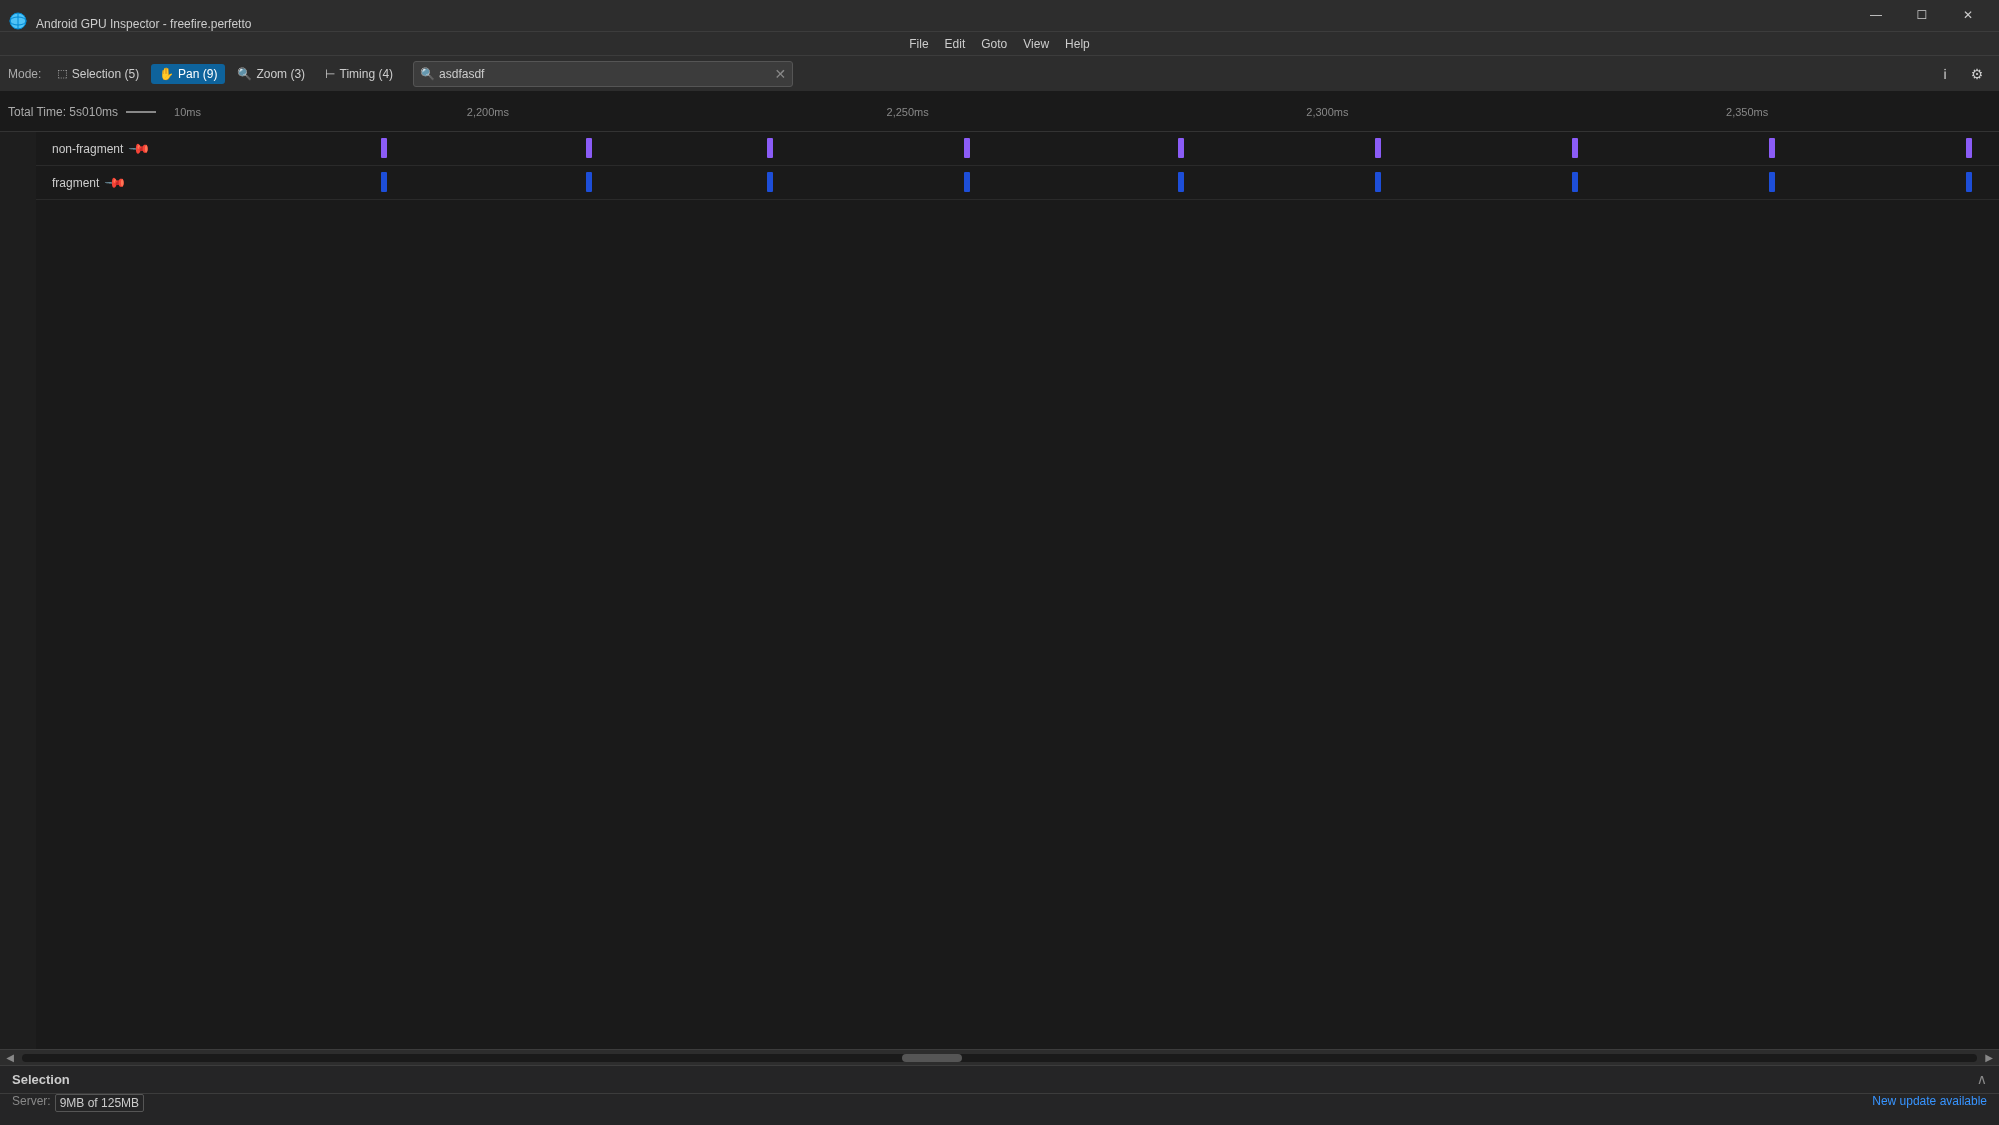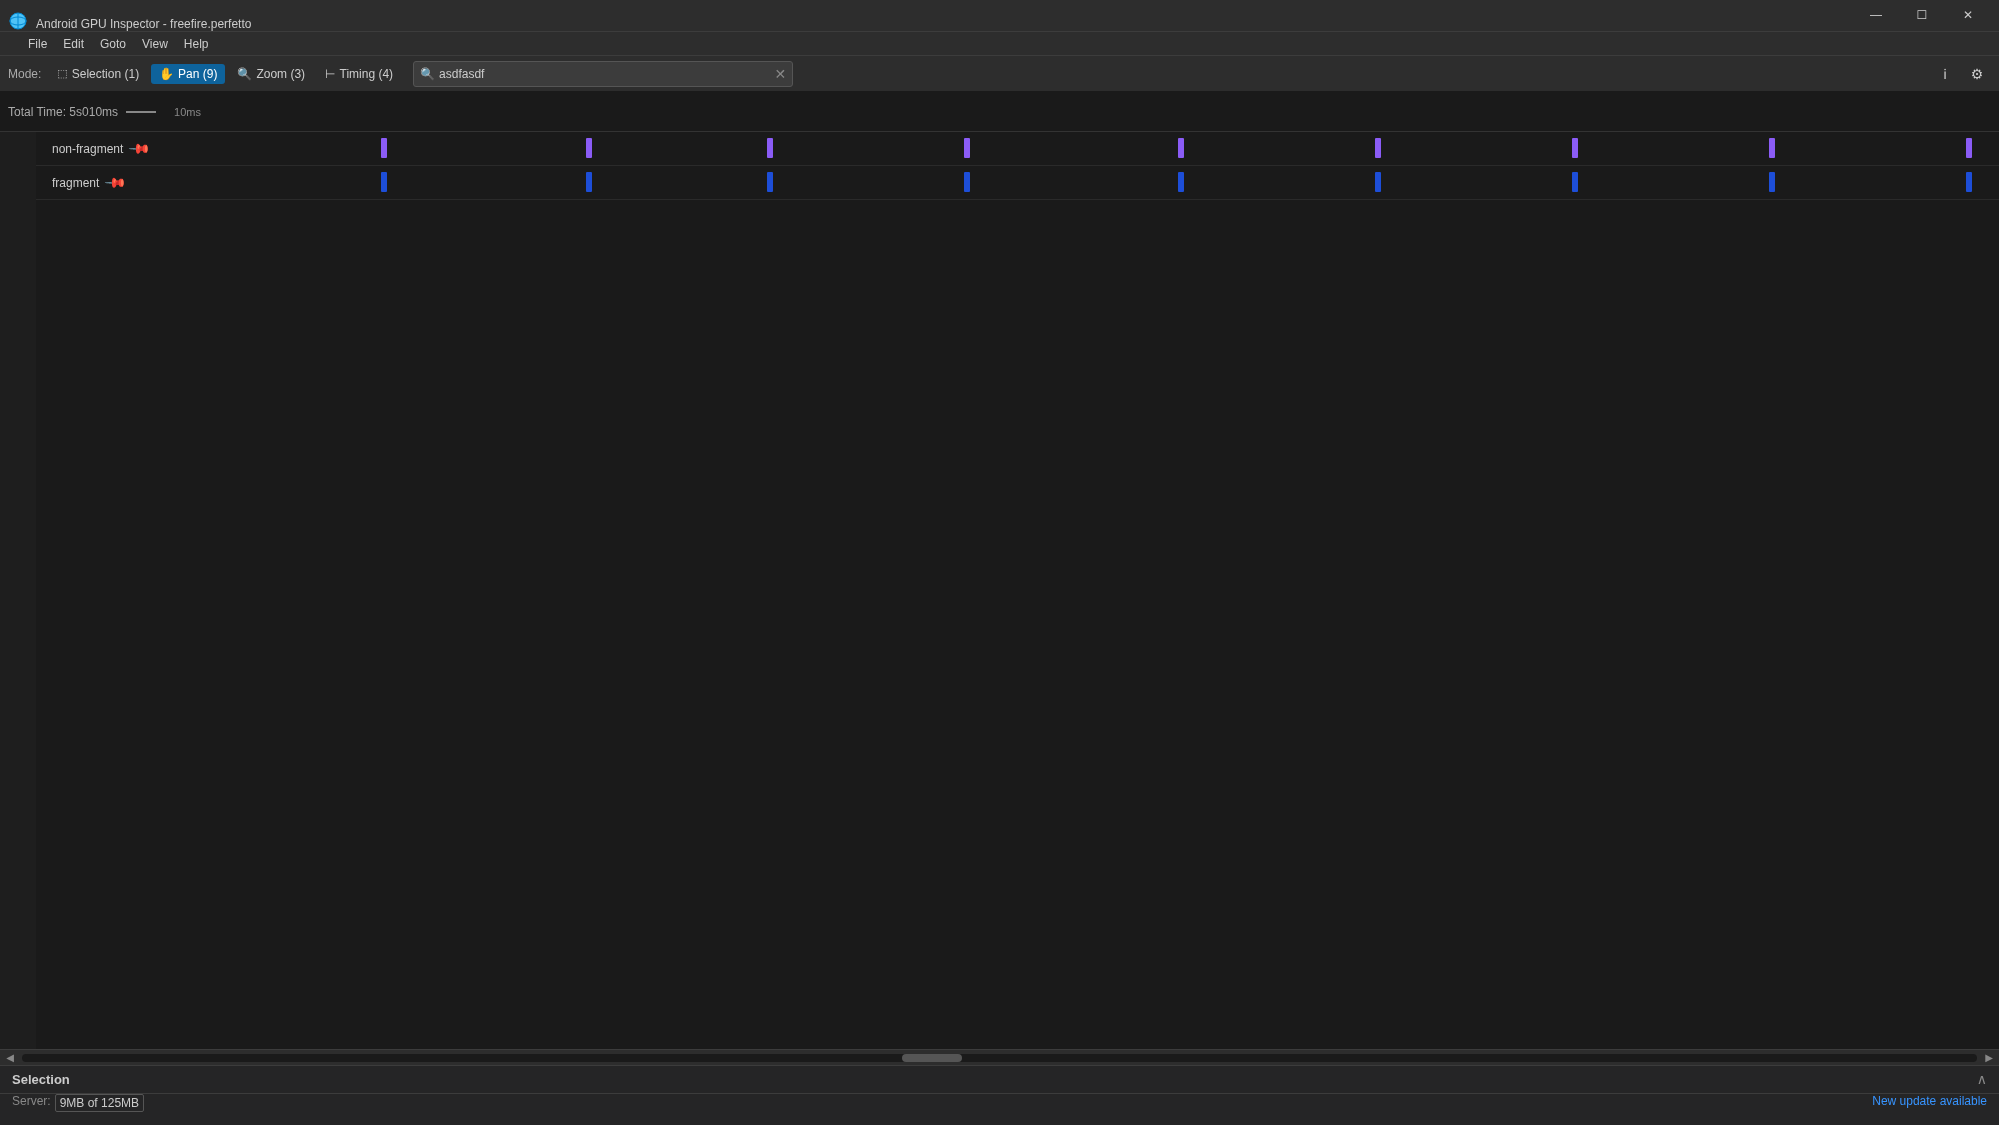--- a/index.html
+++ b/index.html
@@ -54,20 +54,21 @@
     }
 
     
     .menu-bar {
       background: #2d2d2d;
       height: 24px;
       display: flex;
       align-items: center;
       padding: 0 20px;
       border-bottom: 1px solid #3c3c3c;
+      justify-content: center;
     }
     .menu-item {
       padding: 2px 8px;
       font-size: 12px;
       cursor: pointer;
       color: #cccccc;
       height: 22px;
       display: flex;
       align-items: center;
     }
@@ -351,21 +352,21 @@
   <div class="menu-item">Goto</div>
   <div class="menu-item">View</div>
   <div class="menu-item">Help</div>
 </div>
 
 <div class="toolbar">
   <span class="toolbar-label">Mode:</span>
 
   <div class="mode-btn">
     <span style="font-size:11px;">⬚</span>
-    <span>Selection (1)</span>
+    <span>Selection (5)</span>
   </div>
 
   <div class="mode-btn active">
     <span>✋</span>
     <span>Pan (9)</span>
   </div>
 
   <div class="mode-btn">
     <span>🔍</span>
     <span>Zoom (3)</span>
@@ -392,20 +393,26 @@
   </div>
 </div>
 
 <div class="timeline-header">
   <div class="total-time">
     <span>Total Time: 5s010ms</span>
     <span class="time-scale-bar">
       <span style="width:30px;height:2px;background:#888;display:inline-block;vertical-align:middle;"></span>
       <span style="font-size:11px;color:#888;">10ms</span>
     </span>
+  </div>
+  <div class="timeline-ticks">
+    <span class="tick-label" style="left:10%;">2,200ms</span>
+    <span class="tick-label" style="left:35%;">2,250ms</span>
+    <span class="tick-label" style="left:60%;">2,300ms</span>
+    <span class="tick-label" style="left:85%;">2,350ms</span>
   </div>
 </div>
 
 <div class="track-area">
 
   <div class="track-row">
     <div class="track-label">
       <span>non-fragment</span>
       <span class="pin-icon">📌</span>
     </div>

